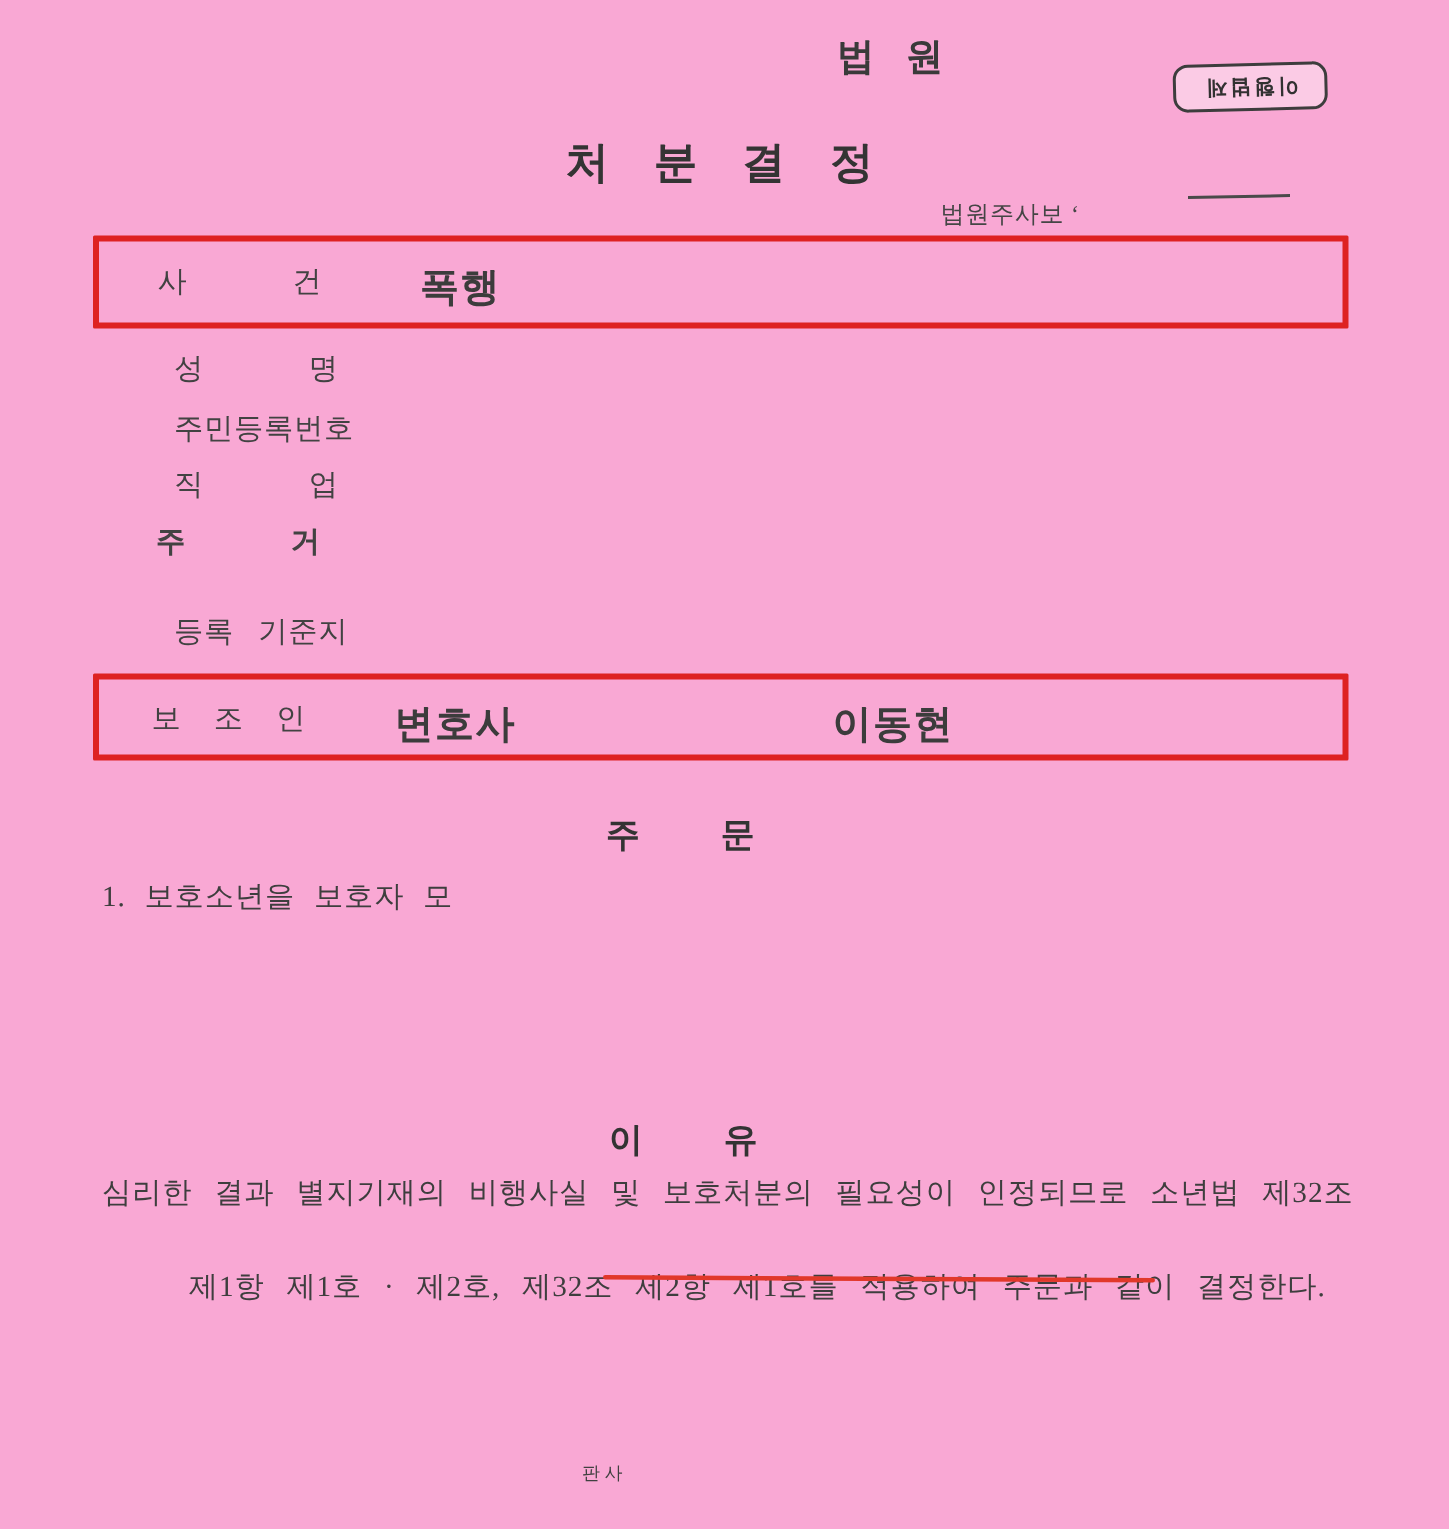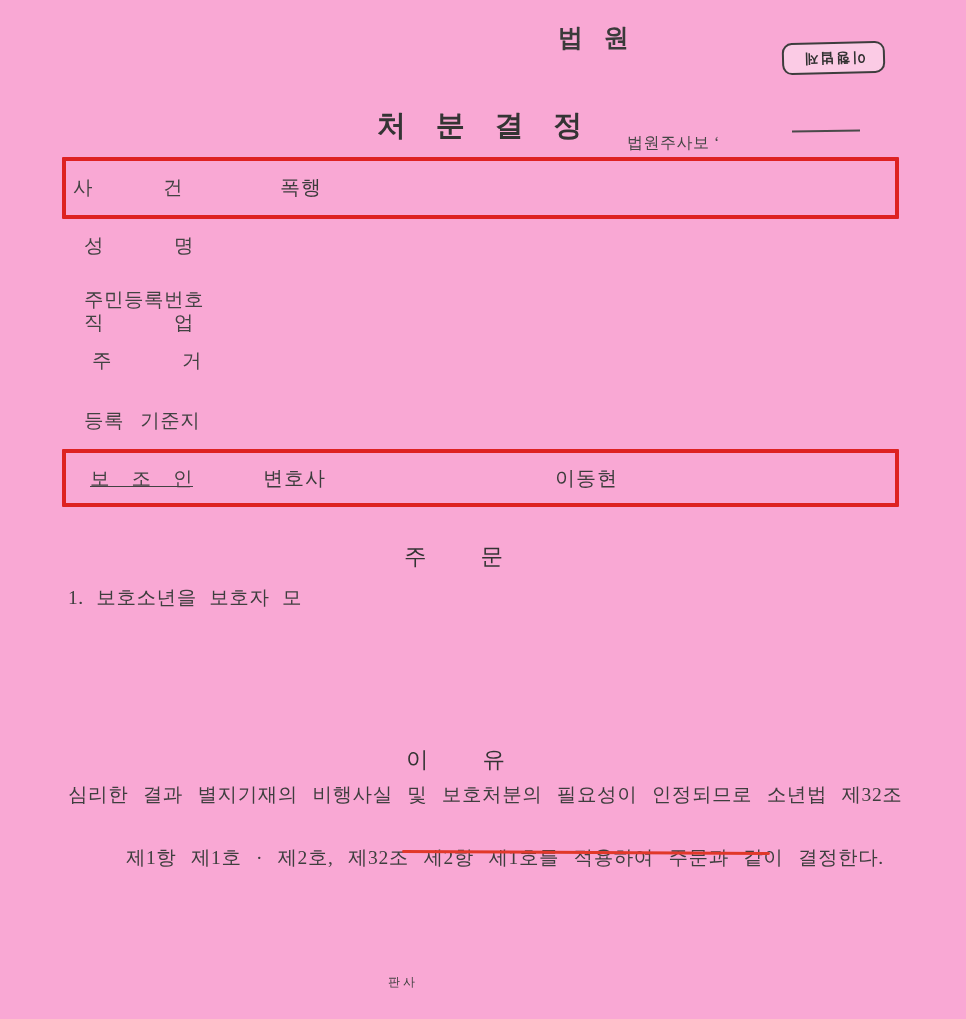--- a/index.html
+++ b/index.html
@@ -8,24 +8,24 @@
     background:#f9a8d4;
     font-family:"Liberation Serif","DejaVu Serif",serif;
     color:#3e3e3e;
     overflow:hidden;
   }
   .abs { position:absolute; }
   .spread { white-space:pre; word-spacing:0; letter-spacing:0.5px; }
   .court { font-size:25px; font-weight:bold; color:#3a3a3a; }
   .doc-title { font-size:29px; font-weight:bold; letter-spacing:2px; color:#343434; }
   .clerk { font-size:16px; color:#454545; }
-  .label19 { font-size:19.5px; color:#424242; }
-  .value19 { font-size:20px; color:#3c3c3c; letter-spacing:1px; }
+  .label19 { font-size:19.5px; color:#424242;margin-left:32px; }
+  .value19 { font-size:26px; color:#3c3c3c; letter-spacing:1px;font-weight:bold; }
   .redbox { position:absolute; border:4px solid #de2222; border-radius:1px; }
-  .section-heading { font-size:22.5px; font-weight:normal; white-space:pre; color:#333; letter-spacing:1px; }
+  .section-heading { font-size:22.5px; font-weight:bold; white-space:pre; color:#333; letter-spacing:1px; }
   .bodyline { font-size:19.5px; white-space:pre; word-spacing:7px; letter-spacing:0.6px; color:#3e3e3e; }
   .reasonline { font-size:19.5px; white-space:pre; word-spacing:9px; letter-spacing:0.6px; color:#3e3e3e; }
   .red-underline { position:absolute; background:#e1382a; border-radius:2px; transform:rotate(0.3deg); }
   .sig-line { position:absolute; background:#4a4a4a; transform:rotate(-1deg); }
   .stamp {
     position:absolute; left:782px; top:42px; width:99px; height:28px;
     border:2px solid #3d3d3d; border-radius:10px;
     display:flex; align-items:center; justify-content:center;
     transform:rotate(-1.5deg); background:rgba(255,255,255,0.4);
   }
@@ -40,38 +40,38 @@
 <body>
 
 <div class="page">
 
   <div class="abs court spread" style="left:558px; top:21px;">법   원</div>
 
   <div class="stamp">
     <span class="stamp-text">이행법제</span>
   </div>
 
-  <div class="abs doc-title spread" style="left:377px; top:106px;">처   분   결   정</div>
+  <div class="abs doc-title spread" style="left:377px; top:89px;">처   분   결   정</div>
 
   <div class="abs clerk spread" style="left:627px; top:133px;">법원주사보 ‘</div>
 
   <div class="sig-line" style="left:792px; top:130px; width:68px; height:2px;"></div>
 
   <div class="redbox" style="left:62px; top:157px; width:829px; height:54px;"></div>
   <div class="abs label19 spread" style="left:73px; top:174px;">사             건</div>
   <div class="abs value19" style="left:280px; top:174px;">폭행</div>
 
   <div class="abs label19 spread" style="left:84px; top:232px;">성             명</div>
-  <div class="abs label19 spread" style="left:84px; top:286px;">주민등록번호</div>
+  <div class="abs label19 spread" style="left:84px; top:272px;">주민등록번호</div>
   <div class="abs label19 spread" style="left:84px; top:309px;">직             업</div>
-  <div class="abs label19 spread" style="left:92px; top:347px;">주             거</div>
+  <div class="abs label19 spread" style="left:72px; top:347px;font-weight:bold;">주             거</div>
   <div class="abs label19 spread" style="left:84px; top:407px;">등록   기준지</div>
 
   <div class="redbox" style="left:62px; top:449px; width:829px; height:50px;"></div>
-  <div class="abs label19 spread" style="left:90px; top:465px;text-decoration:underline;">보    조    인</div>
+  <div class="abs label19 spread" style="left:69px; top:465px;">보    조    인</div>
   <div class="abs value19" style="left:263px; top:465px;">변호사</div>
   <div class="abs value19" style="left:555px; top:465px;">이동현</div>
 
   <div class="abs section-heading" style="left:404px; top:541px;">주        문</div>
 
   <div class="abs bodyline" style="left:68px; top:584px;">1. 보호소년을 보호자 모</div>
 
 
   <div class="abs section-heading" style="left:406px; top:744px;">이        유</div>
 

